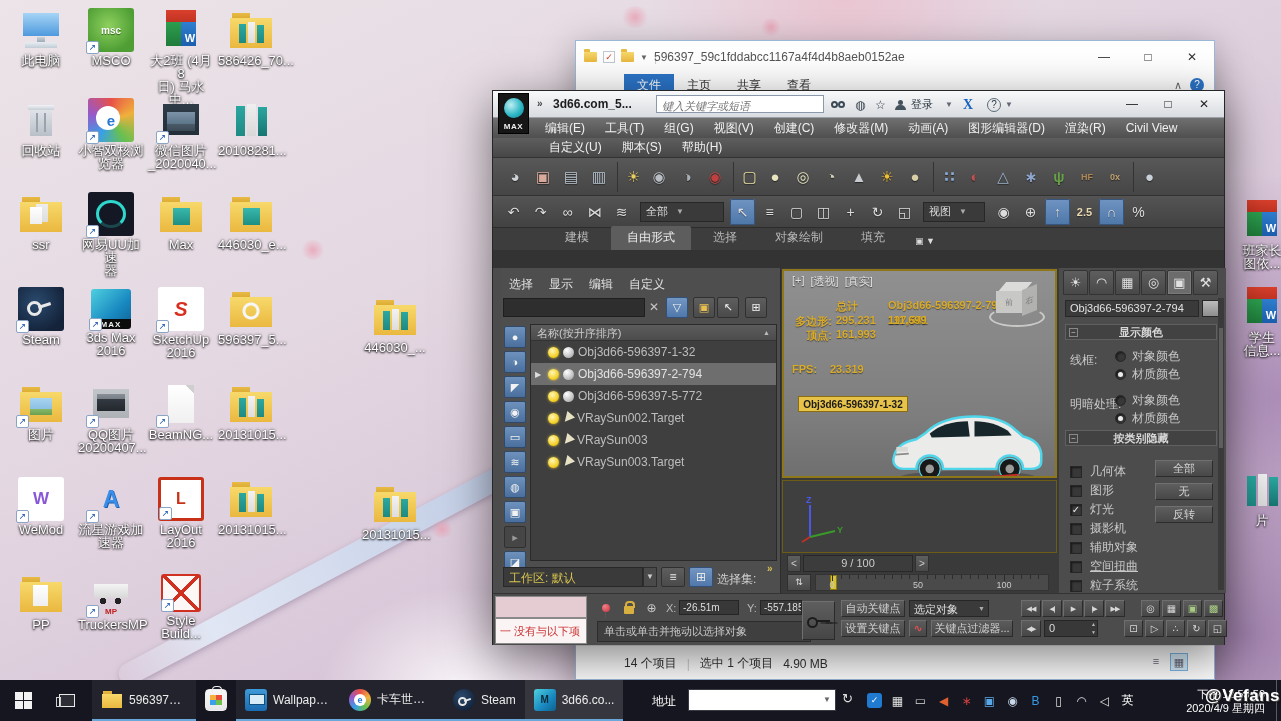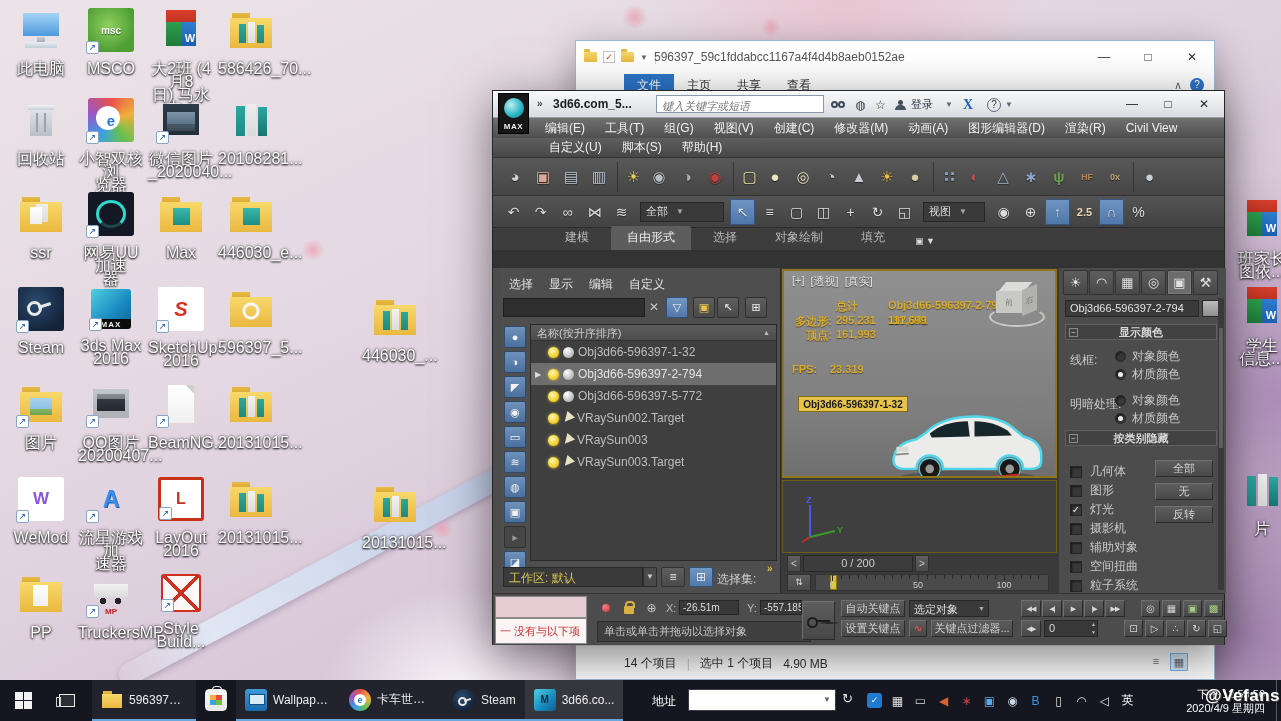--- a/index.html
+++ b/index.html
@@ -12,21 +12,21 @@
     radial-gradient(280px 200px at 66% 0%, rgba(238,172,188,.45), transparent 70%),
     radial-gradient(200px 150px at 36% 96%, rgba(255,255,255,.85), transparent 70%),
     linear-gradient(155deg,#ece4e8 0%,#e4d8e2 35%,#d8c6d8 65%,#c9b2cb 100%);}
   .sword{position:absolute;left:120px;top:668px;width:860px;height:22px;transform:rotate(-28deg);transform-origin:left center;border-radius:12px;
     background:linear-gradient(90deg,transparent,rgba(225,233,246,.9) 12%,rgba(188,202,228,.95) 55%,rgba(214,224,240,.6) 85%,transparent);box-shadow:0 2px 6px rgba(90,70,110,.35);}
   .petal{position:absolute;border-radius:50%;background:radial-gradient(circle,rgba(235,160,180,.8),rgba(235,160,180,0) 70%);}
   
   .dicon{position:absolute;width:66px;text-align:center;z-index:1;}
   .ic{width:46px;height:44px;margin:0 auto;position:relative;border-radius:3px;}
   .g{position:absolute;inset:0;display:flex;align-items:center;justify-content:center;font-weight:bold;z-index:3;}
-  .dlabel{margin-top:10px;font-size:16px;line-height:13px;color:#fff;white-space:pre-line;text-shadow:0 1px 2px rgba(0,0,0,.95),0 0 3px rgba(0,0,0,.8);}
+  .dlabel{margin-top:2px;font-size:13px;line-height:13px;color:#fff;white-space:pre-line;text-shadow:0 1px 2px rgba(0,0,0,.95),0 0 3px rgba(0,0,0,.8);}
   .sc{position:absolute;left:-2px;bottom:-2px;width:13px;height:13px;background:#fff;border:1px solid #8aa4c8;border-radius:2px;font-size:9px;line-height:11px;color:#1e56b0;text-align:center;z-index:4;}
   .k-pc{background:linear-gradient(#a6d4f5,#4e9ade) no-repeat 5px 5px/36px 23px,linear-gradient(#c8d2da,#9fabb6) no-repeat 19px 29px/8px 5px,linear-gradient(#e8edf2,#c2ccd6) no-repeat 7px 34px/32px 6px;}
   .k-recycle{background:linear-gradient(#9aa2ac,#9aa2ac) no-repeat 18px 15px/2px 19px,linear-gradient(#9aa2ac,#9aa2ac) no-repeat 26px 15px/2px 19px,linear-gradient(#dfe3e8,#b9bfc8) no-repeat 12px 12px/22px 26px,linear-gradient(#f0f3f6,#c8ced6) no-repeat 10px 7px/26px 5px;}
   .k-msc{background:radial-gradient(circle at 45% 40%,#8ed05e,#4e9e34 72%);}
   .k-msc .g{font-size:10px;color:#fff;text-shadow:0 1px 1px #2a6018;}
   .k-wpscube{background:linear-gradient(#d8402c,#c23322) no-repeat 8px 2px/30px 12px,linear-gradient(#2d9e4f,#1f7a3a) no-repeat 8px 14px/15px 24px,linear-gradient(#2f7fd0,#1b5fae) no-repeat 23px 14px/15px 24px;}
   .k-wpscube .g{left:auto;right:7px;top:16px;width:14px;font-size:11px;color:#fff;}
   .k-books{background:linear-gradient(#2aa7a0,#1f8a84) no-repeat 8px 8px/9px 30px,linear-gradient(#efefef,#d8d8d8) no-repeat 19px 6px/9px 32px,linear-gradient(#2aa7a0,#17756f) no-repeat 30px 9px/9px 29px;}
   .k-folder-max{background:linear-gradient(#38b8ac,#1e8e84) no-repeat 15px 16px/17px 17px,linear-gradient(#f7d96b,#eab83f) no-repeat 2px 10px/42px 30px,linear-gradient(#e8bb45,#d9a72e) no-repeat 4px 5px/18px 7px;}
   .k-folder-books{background:linear-gradient(#2ba8a0,#1d8a82) no-repeat 11px 16px/7px 19px,linear-gradient(#f2f2f2,#ddd) no-repeat 20px 14px/7px 21px,linear-gradient(#2ba8a0,#1d8a82) no-repeat 29px 17px/7px 18px,linear-gradient(#f7d96b,#eab83f) no-repeat 2px 10px/42px 30px,linear-gradient(#e8bb45,#d9a72e) no-repeat 4px 5px/18px 7px;}
@@ -778,21 +778,21 @@
       <div class="vlower">
         <svg width="46" height="52" style="position:absolute;left:14px;top:12px;">
           <line x1="13" y1="44" x2="13" y2="12" stroke="#4a58e8" stroke-width="2"></line>
           <text x="9" y="10" fill="#4a58e8" font-size="9" font-weight="bold">Z</text>
           <line x1="13" y1="44" x2="38" y2="38" stroke="#3a9a28" stroke-width="2"></line>
           <text x="40" y="40" fill="#3a9a28" font-size="9" font-weight="bold">Y</text>
           <line x1="13" y1="44" x2="5" y2="49" stroke="#c03028" stroke-width="2"></line>
         </svg>
       </div>
       <div class="tlarrow" style="left:6px;">&lt;</div>
-      <div id="tlbar">0 / 200</div>
+      <div id="tlbar">9 / 100</div>
       <div class="tlarrow" style="left:134px;">&gt;</div>
       <div class="rulcfg">⇅</div>
       <div class="ruler" id="ruler">
         <div class="rmark"></div>
       <div class="tick mj" style="left: 16px;"></div>
           <div class="tick" style="left: 24.6px;"></div>
           <div class="tick" style="left: 33.2px;"></div>
           <div class="tick" style="left: 41.8px;"></div>
           <div class="tick" style="left: 50.4px;"></div>
           <div class="tick" style="left: 59px;"></div>
@@ -874,21 +874,21 @@
             <span>灯光</span>
           </div>
           <div class="catrow" style="top: 252px;">
             <span class="cb"></span>
             <span>摄影机</span>
           </div>
           <div class="catrow" style="top: 271px;">
             <span class="cb"></span>
             <span>辅助对象</span>
           </div>
-          <div class="catrow" style="top: 290px;">
+          <div class="catrow" style="top: 290px; text-decoration: underline;">
             <span class="cb"></span>
             <span>空间扭曲</span>
           </div>
           <div class="catrow" style="top: 309px;">
             <span class="cb"></span>
             <span>粒子系统</span>
           </div>
         </div>
       <div id="cpbtns">
           <div class="cpbtn" style="top: 192px;">全部</div>

